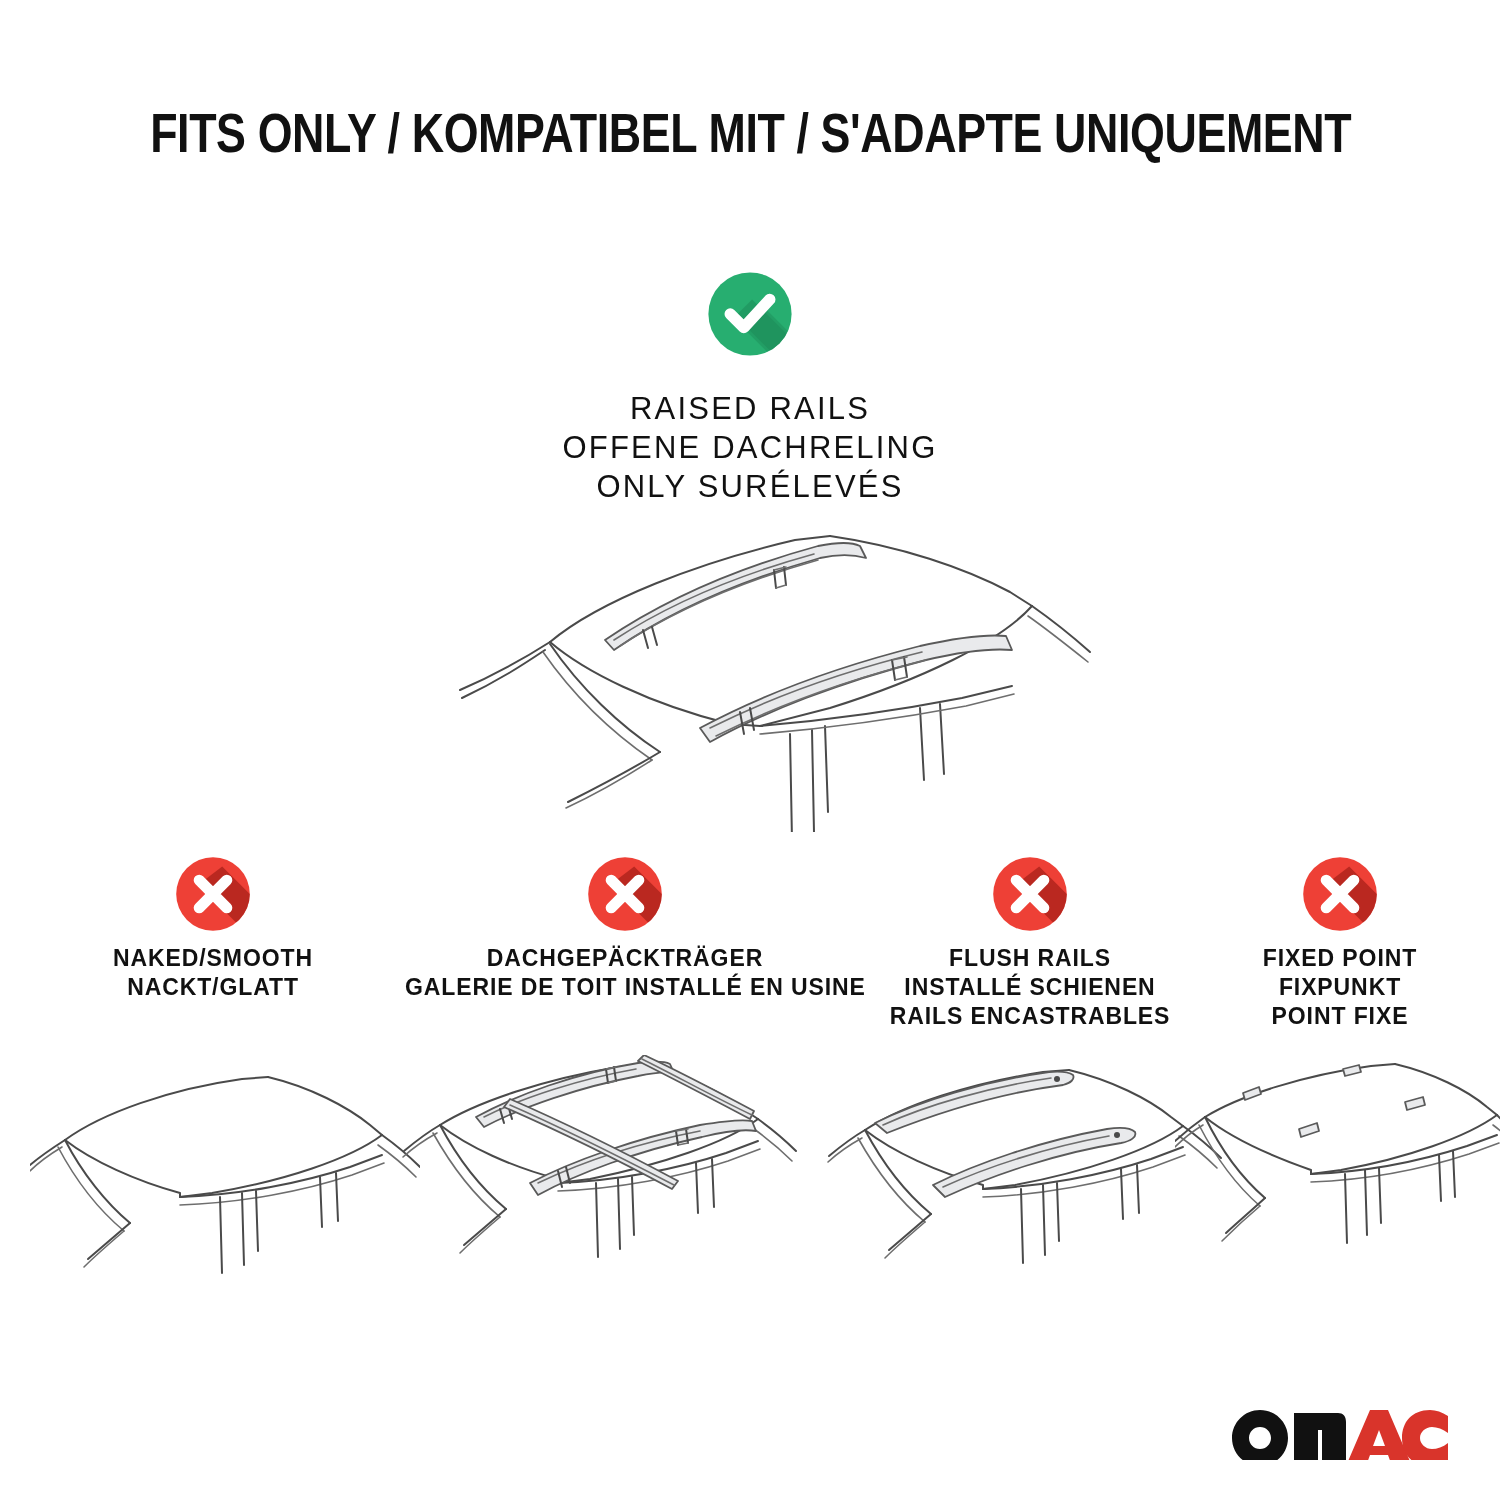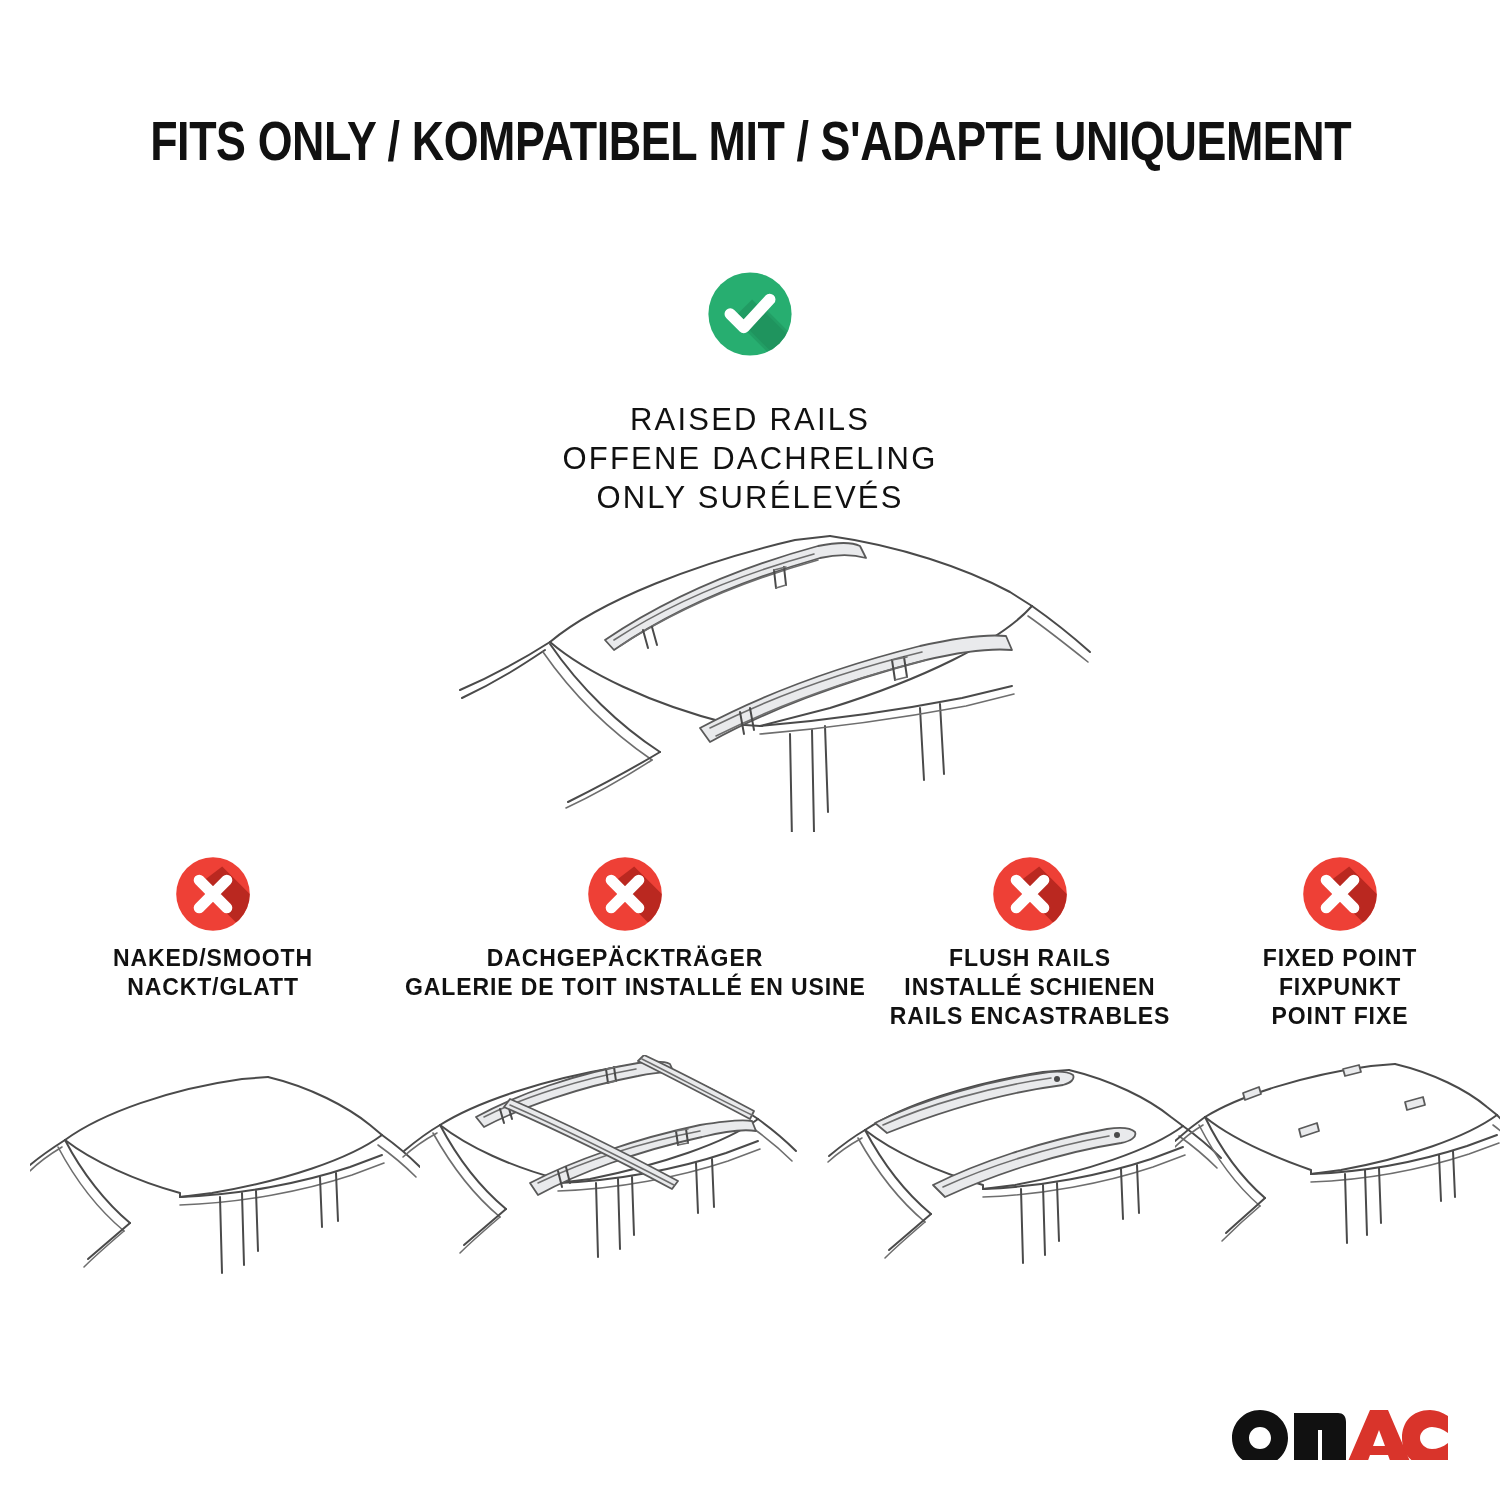--- a/index.html
+++ b/index.html
@@ -11,21 +11,21 @@
     width: 1500px;
     height: 1500px;
     position: relative;
     font-family: "Liberation Sans", sans-serif;
     overflow: hidden;
   }
 
   
   .title-bar {
     position: absolute;
-    top: 108px;
+    top: 100px;
     left: 0;
     width: 1392px;
     text-align: center;
   }
   .title-text {
     display: inline-block;
     font-family: "Liberation Sans", sans-serif;
     font-weight: bold;
     font-size: 56px;
     letter-spacing: -0.5px;
@@ -46,21 +46,21 @@
   .badge-check {
     left: 698px;
     top: 262px;
     width: 104px;
     height: 104px;
   }
 
   
   .primary-label {
     position: absolute;
-    top: 400px;
+    top: 389px;
     left: 450px;
     width: 600px;
     text-align: center;
     color: #111111;
     font-size: 31px;
     font-weight: 300;
     letter-spacing: 2.2px;
     line-height: 39px;
   }
   .primary-label div { white-space: nowrap; }

